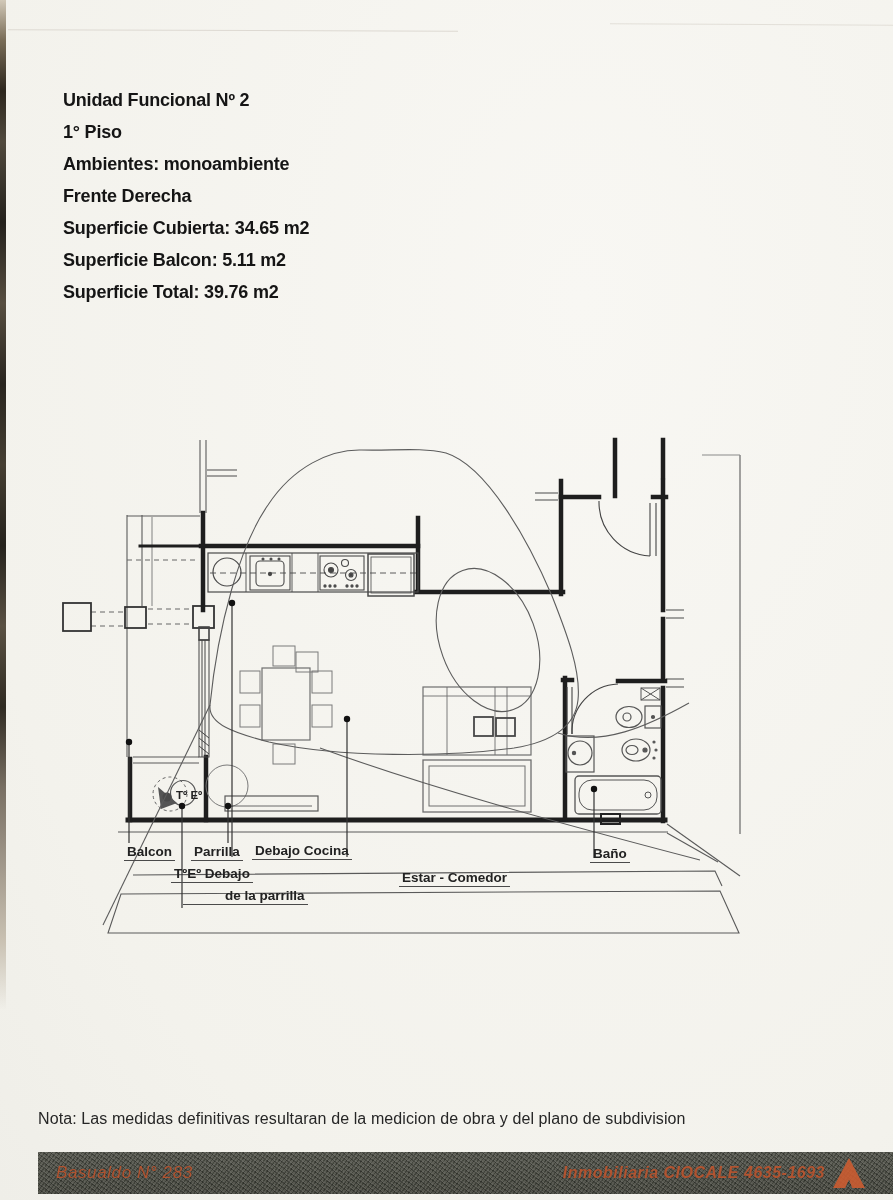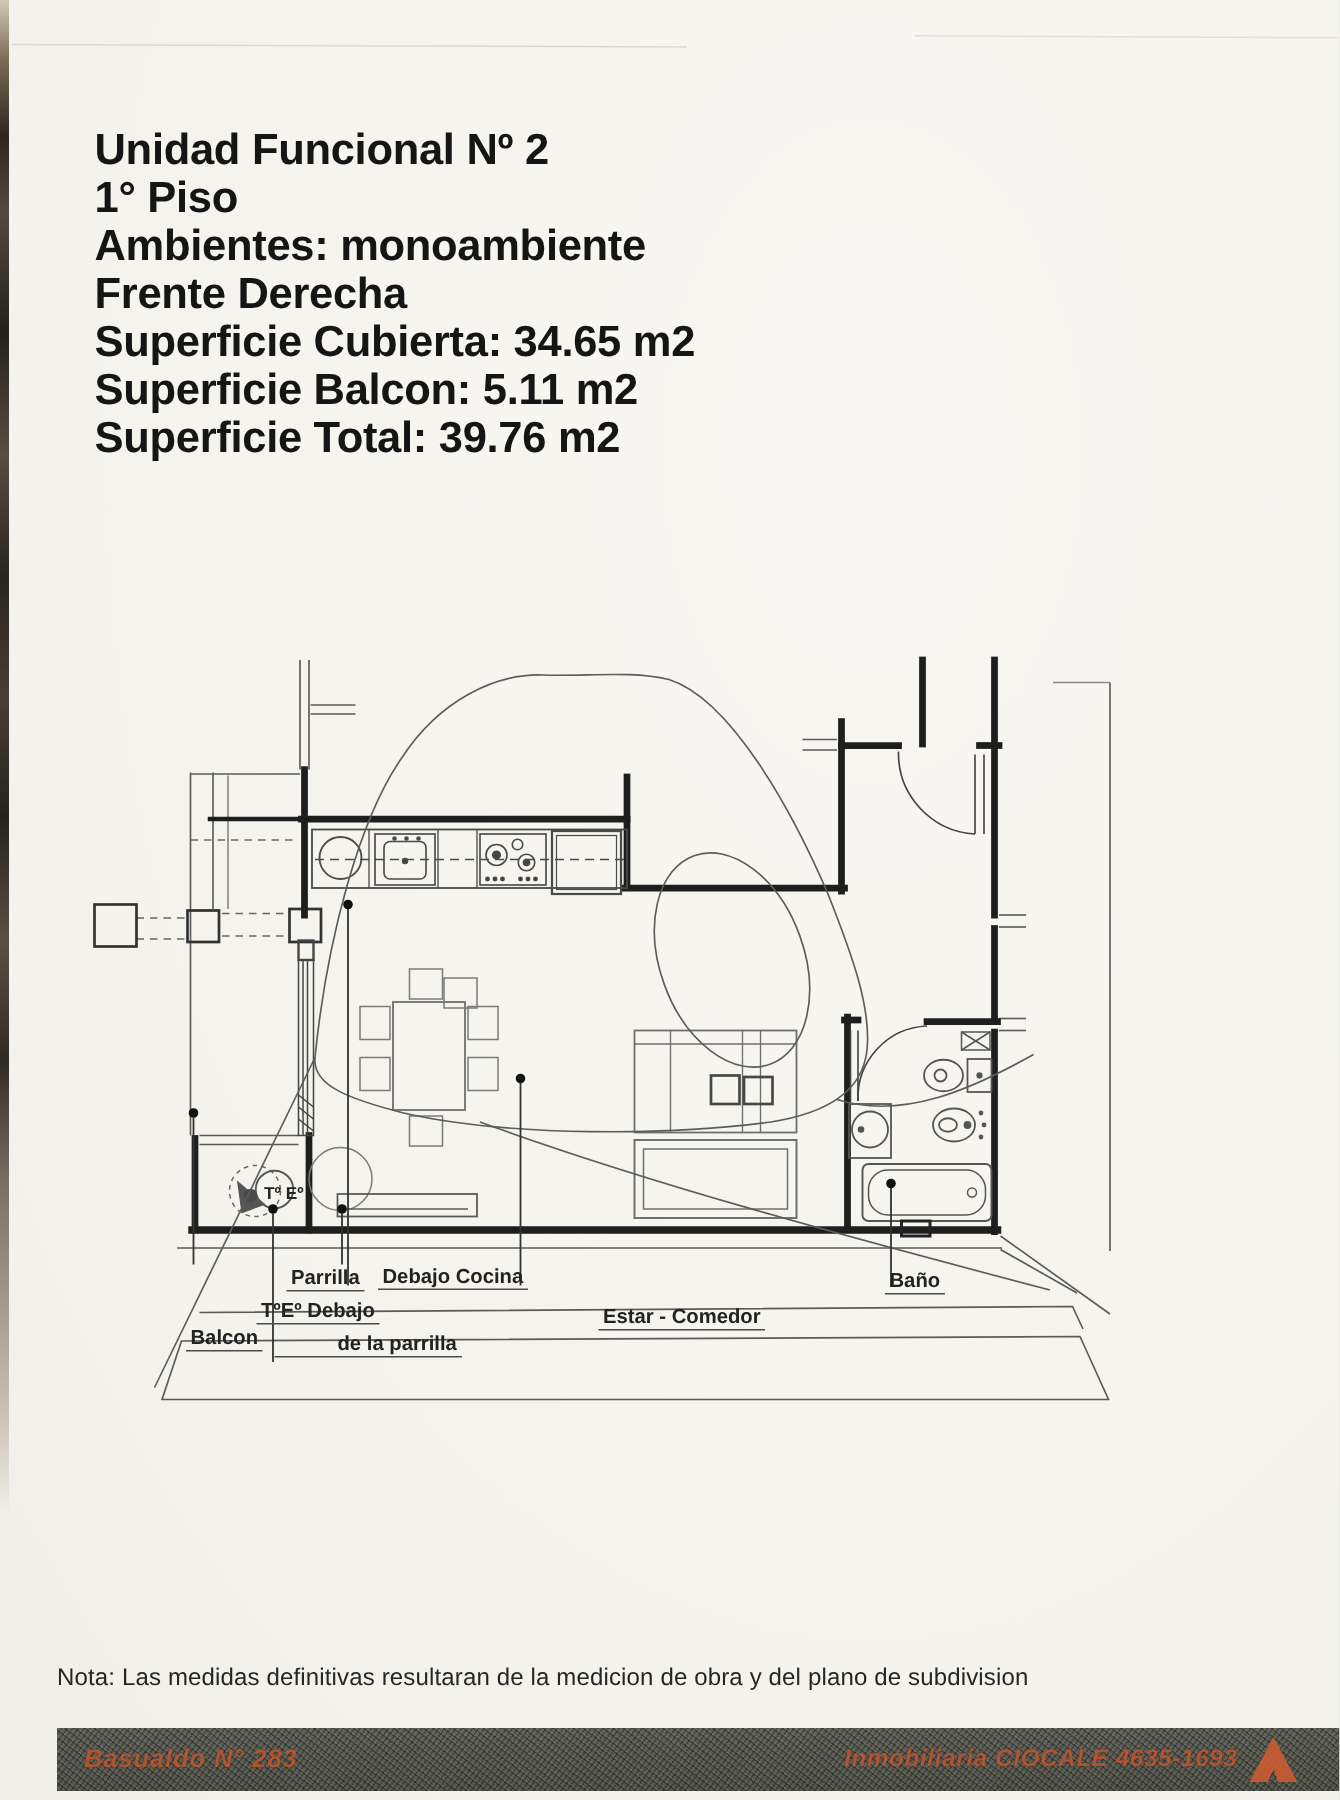--- a/index.html
+++ b/index.html
@@ -20,21 +20,21 @@
       #cec4b2 0%, #6b5d46 4%, #171007 9%, #3f372a 14%, #0d0a05 22%,
       #463c2d 30%, #120e08 38%, #332b1e 46%, #0f0c06 54%, #493f30 62%,
       #1a150c 70%, #6b6154 78%, #9a9082 86%, #c4bbab 93%, rgba(246,245,240,0) 100%);
     opacity:.9;
   }
   .crease{position:absolute;height:1px;background:#ddd9d2;}
   .crease.c1{left:8px;top:30px;width:450px;transform:rotate(.2deg);}
   .crease.c2{left:610px;top:24px;width:283px;transform:rotate(.3deg);opacity:.8;}
 
   
-  .header{position:absolute;left:63px;top:84px;font-weight:bold;font-size:29px;line-height:32px;letter-spacing:-0.2px;color:#151515;}
+  .header{position:absolute;left:63px;top:84px;font-weight:bold;font-size:18px;line-height:32px;letter-spacing:-0.2px;color:#151515;}
   .header div{white-space:nowrap;}
 
   
   .plan-svg{position:absolute;left:0;top:0;}
 
   
   .plan-label{
     position:absolute;font-size:13.5px;font-weight:bold;color:#222;
     border-bottom:1.5px solid #4a4a4a;padding:0 3px 1px 3px;white-space:nowrap;
     letter-spacing:0;
@@ -47,21 +47,21 @@
     position:absolute;left:38px;top:1152px;width:855px;height:42px;
     background-color:#55564e;
     background-image:
       repeating-linear-gradient(37deg, rgba(0,0,0,.25) 0 1px, rgba(255,255,255,.06) 1px 2px, rgba(0,0,0,0) 2px 4px),
       repeating-linear-gradient(-53deg, rgba(20,25,15,.3) 0 1px, rgba(160,160,150,.08) 1px 3px),
       linear-gradient(to bottom, #5c5d55, #4e4f47);
     display:flex;align-items:center;
   }
   .footer-left{
     position:absolute;left:18px;top:11px;
-    font-size:17px;font-weight:bold;font-style:italic;color:#c2552d;
+    font-size:17px;font-weight:normal;font-style:italic;color:#c2552d;
     letter-spacing:.6px;opacity:.85;text-shadow:0 0 1px rgba(0,0,0,.4);
   }
   .footer-right{
     position:absolute;right:68px;top:12px;
     font-size:16px;font-weight:bold;font-style:italic;color:#c2552d;
     letter-spacing:.5px;opacity:.85;text-shadow:0 0 1px rgba(0,0,0,.4);padding-left:17px;
   }
   .logo-triangle{
     position:absolute;right:28px;top:6px;width:32px;height:30px;
     background:#cb5c31;
@@ -318,21 +318,21 @@
     <g fill="#111" stroke="none">
       <circle cx="129" cy="742" r="3.2"></circle>
       <circle cx="232" cy="603" r="3.2"></circle>
       <circle cx="347" cy="719" r="3.2"></circle>
       <circle cx="594" cy="789" r="3.2"></circle>
       <circle cx="182" cy="806" r="3.2"></circle>
       <circle cx="228" cy="806" r="3.2"></circle>
     </g>
   </svg>
 
-  <div class="plan-label" style="left:124px;top:844px;margin-top:40px;">Balcon</div>
+  <div class="plan-label" style="left:124px;top:844px;">Balcon</div>
   <div class="plan-label" style="left:191px;top:844px;">Parrilla</div>
   <div class="plan-label" style="left:252px;top:843px;">Debajo Cocina</div>
   <div class="plan-label" style="left:399px;top:870px;">Estar - Comedor</div>
   <div class="plan-label" style="left:590px;top:846px;">Baño</div>
   <div class="plan-label" style="left:171px;top:866px;">TºEº Debajo</div>
   <div class="plan-label" style="left:183px;top:888px;padding-left:42px;">de la parrilla</div>
 
   <div class="note">Nota: Las medidas definitivas resultaran de la medicion de obra y del plano de subdivision</div>
 
   <div class="footer-bar">

